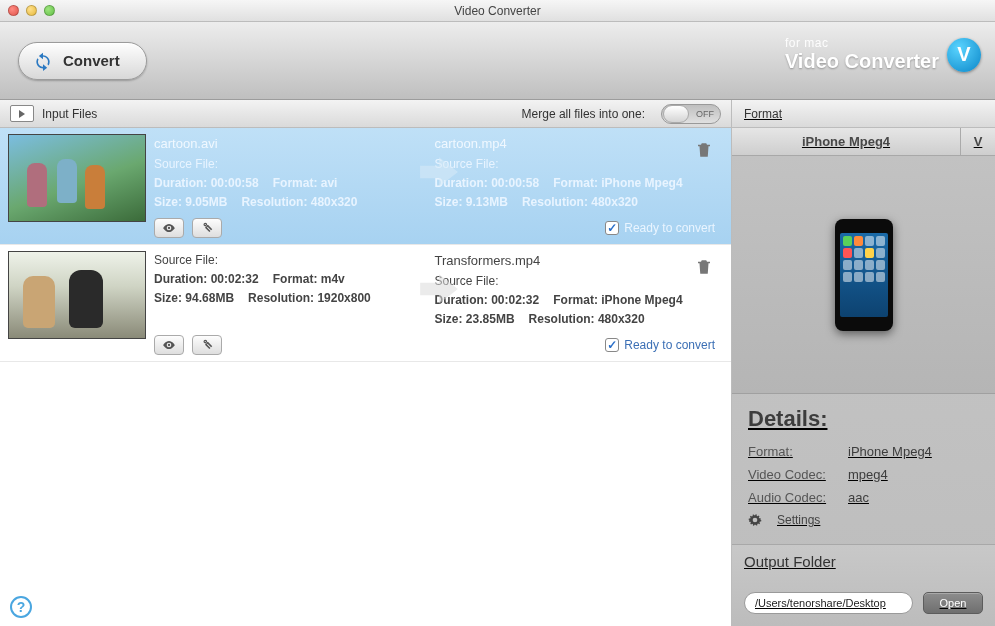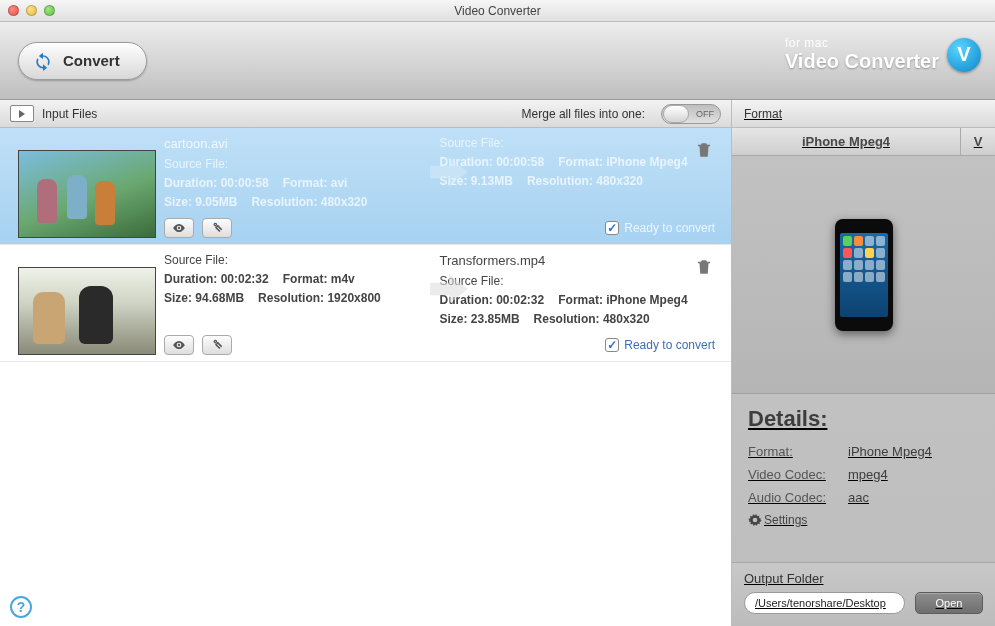--- a/index.html
+++ b/index.html
@@ -39,21 +39,21 @@
 .playfile{width:24px;height:17px;border:1px solid #888;border-radius:2px;background:#fff;display:flex;align-items:center;justify-content:center;}
 .playfile::before{content:"";border-left:6px solid #666;border-top:4px solid transparent;border-bottom:4px solid transparent;}
 .lefthead .spacer{flex:1;}
 .mergelabel{font-size:12px;color:#333;margin-right:8px;}
 .toggle{width:60px;height:20px;border-radius:10px;background:linear-gradient(#bfbfbf,#e0e0e0);border:1px solid #999;position:relative;display:flex;align-items:center;font-size:8px;color:#555;cursor:pointer;}
 .toggle .knob{width:26px;height:18px;border-radius:9px;background:linear-gradient(#fff,#d4d4d4);border:1px solid #aaa;position:absolute;left:1px;top:0;}
 .toggle .lab{position:absolute;right:6px;font-size:9px;font-weight:normal;color:#666;}
 
 
 .filelist{flex:1;overflow:auto;background:#fff;}
-.item{display:flex;border-bottom:1px solid #e8e8e8;padding:6px 8px 6px 18px;position:relative;align-items:flex-end;}
+.item{display:flex;border-bottom:1px solid #e8e8e8;padding:6px 8px 6px 8px;position:relative;}
 .item.selected{background:linear-gradient(#bfe0f7,#a7d2f1);}
 .thumb{width:138px;height:88px;background:#111;flex-shrink:0;border:1px solid #444;overflow:hidden;position:relative;}
 .item-body{flex:1;padding:0 8px;position:relative;}
 .cols{display:flex;}
 .colhalf{flex:1;font-size:12px;line-height:19px;}
 .item.selected .colhalf{color:#e8f4ff;}
 .item .colhalf{color:#444;}
 .fname{font-size:13px;margin-bottom:2px;}
 .item.selected .fname{color:#f0f8ff;}
 .row2{display:flex;gap:14px;font-size:12px;font-weight:bold;}
@@ -88,28 +88,28 @@
 .preview{flex:0 0 238px;display:flex;align-items:center;justify-content:center;background:linear-gradient(#c2c2c2,#b5b5b5);border-bottom:1px solid #a0a0a0;}
 .phone{width:58px;height:112px;background:#0b0b0b;border-radius:8px;padding:14px 5px;box-shadow:0 3px 10px rgba(0,0,0,.5);}
 .phone .screen{width:100%;height:100%;background:linear-gradient(#1a6aa8,#0d4270);border-radius:2px;display:grid;grid-template-columns:repeat(4,1fr);grid-auto-rows:10px;gap:2px;padding:3px;}
 .phone .screen i{background:rgba(255,255,255,.5);border-radius:2px;}
 .phone .screen i:nth-child(1){background:#5ad15a;} .phone .screen i:nth-child(2){background:#ff8a3c;} .phone .screen i:nth-child(5){background:#ff5555;} .phone .screen i:nth-child(7){background:#ffd24a;}
 
 .details{padding:12px 16px;color:#3d3d3d;}
 .details h3{font-size:22px;font-weight:bold;margin-bottom:12px;}
 .drow{display:flex;font-size:13px;margin-bottom:8px;}
 .drow .k{width:100px;color:#555;}
-.settingsrow{display:flex;align-items:center;gap:2px;font-size:12px;color:#444;margin-top:4px;cursor:pointer;}
+.settingsrow{display:flex;align-items:center;gap:15px;font-size:12px;color:#444;margin-top:4px;cursor:pointer;}
 .gear{width:14px;height:14px;}
 
 .outsec{margin-top:auto;border-top:1px solid #a8a8a8;background:linear-gradient(#c8c8c8,#bcbcbc);padding:8px 12px 12px;}
-.outsec .olabel{font-size:13px;color:#333;margin-bottom:6px;}
+.outsec .olabel{font-size:15px;color:#333;margin-bottom:22px;}
 .outrow{display:flex;gap:10px;align-items:flex-end;}
 .outpath{flex:1;height:22px;border-radius:11px;background:#fff;border:1px solid #9a9a9a;padding:0 10px;font-size:11px;display:flex;align-items:center;color:#222;overflow:hidden;}
-.openbtn{width:68px;height:22px;border-radius:5px;background:linear-gradient(#8d8d8d,#6f6f6f);border:1px solid #5c5c5c;color:#fff;font-size:11px;display:flex;align-items:center;justify-content:center;cursor:pointer;box-shadow:inset 0 1px 0 rgba(255,255,255,.25);}
+.openbtn{width:60px;height:22px;border-radius:5px;background:linear-gradient(#8d8d8d,#6f6f6f);border:1px solid #5c5c5c;color:#fff;font-size:11px;display:flex;align-items:center;justify-content:center;cursor:pointer;box-shadow:inset 0 1px 0 rgba(255,255,255,.25);}
 </style>
 </head>
 <body>
 
 <div class="titlebar">
   <div class="traffic">
     <div class="dot red"></div>
     <div class="dot yellow"></div>
     <div class="dot green"></div>
   </div>
@@ -168,20 +168,21 @@
               <div class="row2">
                 <span><span>Duration:</span> <span>00:00:58</span></span>
                 <span><span>Format:</span> <span>avi</span></span>
               </div>
               <div class="row2">
                 <span><span>Size:</span> <span>9.05MB</span></span>
                 <span><span>Resolution:</span> <span>480x320</span></span>
               </div>
             </div>
             <div class="colhalf">
+              <div class="fname">cartoon.mp4</div>
               <div>Source File:</div>
               <div class="row2">
                 <span><span>Duration:</span> <span>00:00:58</span></span>
                 <span><span>Format:</span> <span>iPhone Mpeg4</span></span>
               </div>
               <div class="row2">
                 <span><span>Size:</span> <span>9.13MB</span></span>
                 <span><span>Resolution:</span> <span>480x320</span></span>
               </div>
             </div>

